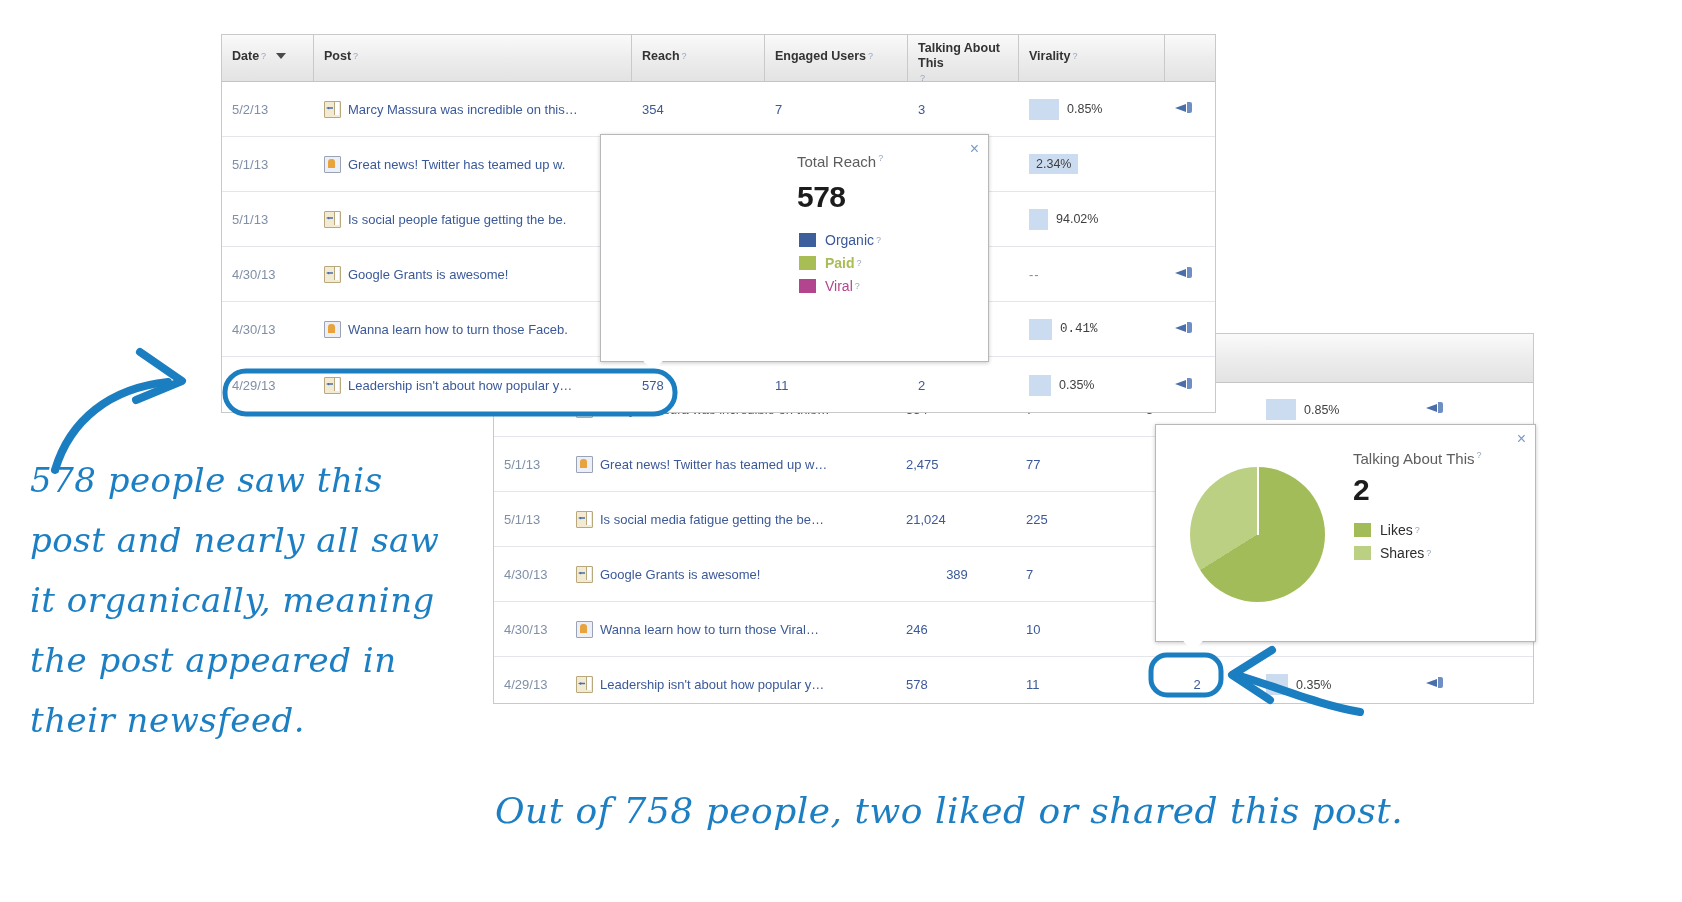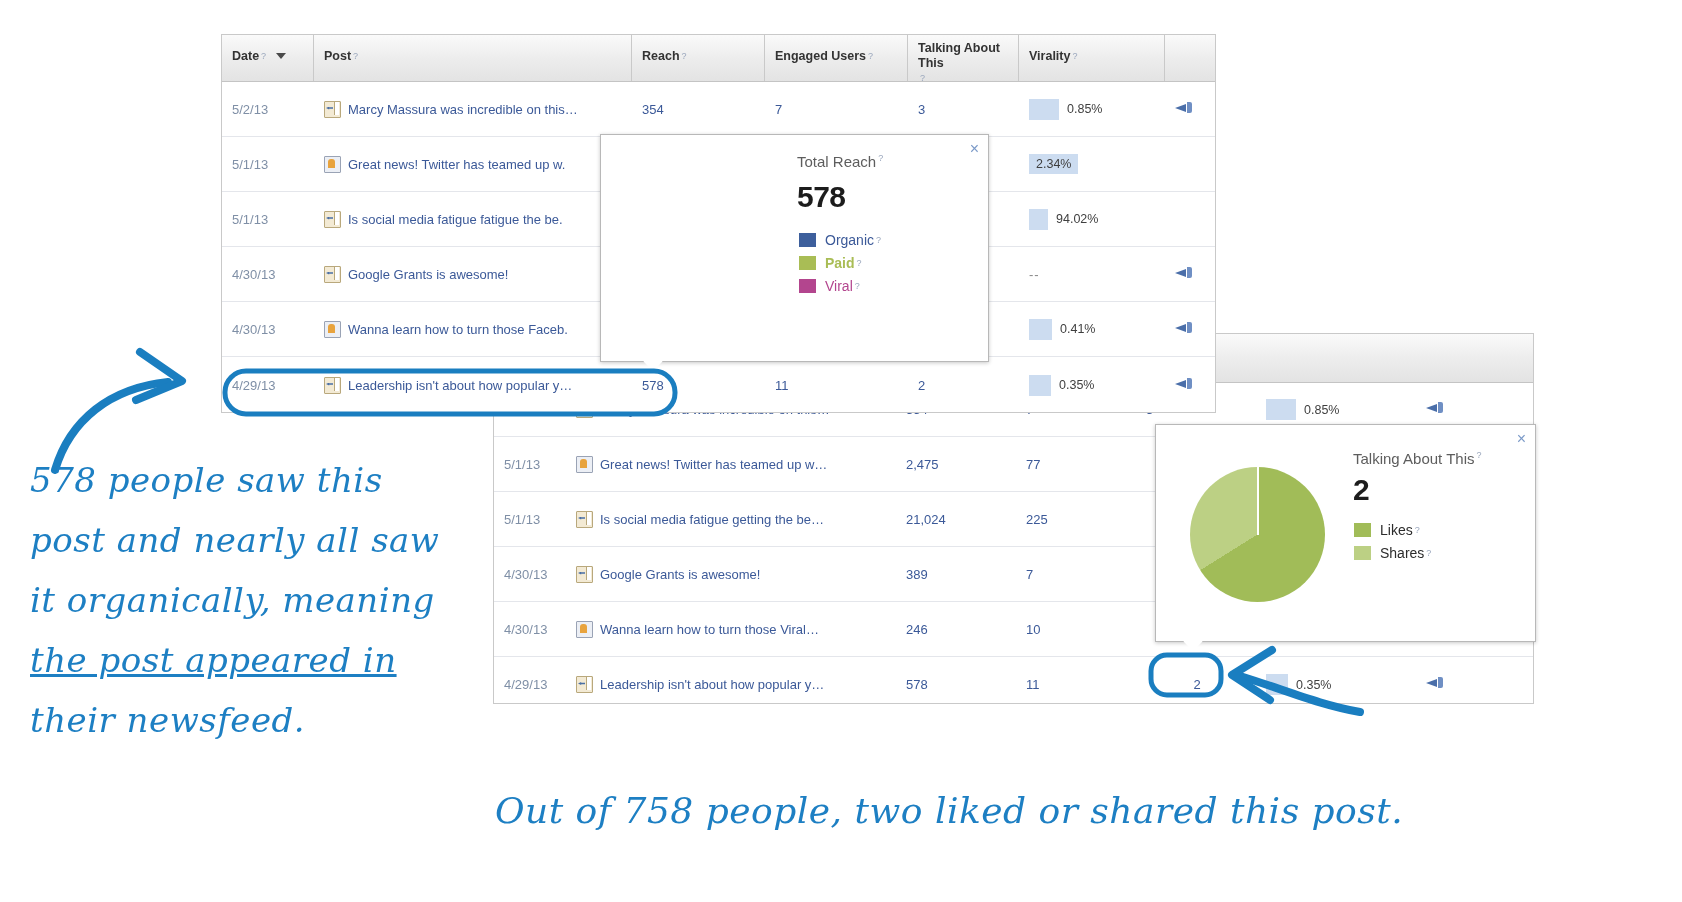--- a/index.html
+++ b/index.html
@@ -306,21 +306,21 @@
     <div class="td virality-cell" style="width:160px;"></div>
     <div class="td" style="flex:1;"></div>
   </div>
 
   <div class="tr" style="height:55px;">
     <div class="td" style="width:72px; color:#7f8fa6;">4/30/13</div>
     <div class="td post-cell" style="width:330px;">
       <span class="post-type-icon icon-link"></span>
       <span>Google Grants is awesome!</span>
     </div>
-    <div class="td" style="width:120px;">389</div>
+    <div class="td" style="width:120px;text-align:center;">389</div>
     <div class="td" style="width:120px;">7</div>
     <div class="td" style="width:120px;"></div>
     <div class="td virality-cell" style="width:160px;"></div>
     <div class="td" style="flex:1;"></div>
   </div>
 
   <div class="tr" style="height:55px;">
     <div class="td" style="width:72px; color:#7f8fa6;">4/30/13</div>
     <div class="td post-cell" style="width:330px;">
       <span class="post-type-icon icon-photo"></span>
@@ -412,21 +412,21 @@
     <div class="td virality-cell" style="width:146px;text-align:right;">
       <span class="vir-val inside">2.34%</span>
     </div>
     <div class="td" style="flex:1;"></div>
   </div>
 
   <div class="tr" style="height:55px;">
     <div class="td" style="width:92px; color:#7f8fa6;">5/1/13</div>
     <div class="td post-cell" style="width:318px;">
       <span class="post-type-icon icon-link"></span>
-      <span>Is social media fatigue fatigue the be.</span>
+      <span>Is social people fatigue getting the be.</span>
     </div>
     <div class="td" style="width:133px;"></div>
     <div class="td" style="width:143px;"></div>
     <div class="td" style="width:111px;"></div>
     <div class="td virality-cell" style="width:146px;">
       <span class="vir-bar" style="width:19px;"></span>
       <span class="vir-val">94.02%</span>
     </div>
     <div class="td" style="flex:1;"></div>
   </div>
@@ -450,21 +450,21 @@
 
   <div class="tr" style="height:55px;">
     <div class="td" style="width:92px; color:#7f8fa6;">4/30/13</div>
     <div class="td post-cell" style="width:318px;">
       <span class="post-type-icon icon-photo"></span>
       <span>Wanna learn how to turn those Faceb.</span>
     </div>
     <div class="td" style="width:133px;"></div>
     <div class="td" style="width:143px;"></div>
     <div class="td" style="width:111px;"></div>
-    <div class="td virality-cell" style="width:146px;">
+    <div class="td virality-cell" style="width:146px;font-family:Liberation Mono, monospace;">
       <span class="vir-bar" style="width:23px;"></span>
       <span class="vir-val">0.41%</span>
     </div>
     <div class="td" style="flex:1;">
       <span class="promote-icon"></span>
     </div>
   </div>
 
   <div class="tr" style="height:56px;">
     <div class="td" style="width:92px; color:#7f8fa6;">4/29/13</div>
@@ -553,16 +553,16 @@
 
   <rect x="1151" y="655" width="70" height="40" rx="16" ry="16" fill="none" stroke="#1a7ec0" stroke-width="5"></rect>
 
   <path d="M 1360 712 C 1320 705, 1285 690, 1240 676" fill="none" stroke="#1a7ec0" stroke-width="8" stroke-linecap="round"></path>
   <path d="M 1272 650 L 1232 675 L 1270 700" fill="none" stroke="#1a7ec0" stroke-width="8" stroke-linecap="round" stroke-linejoin="round"></path>
 </svg>
 
 <div class="hand" style="left:30px; top:452px;">578 people saw this</div>
 <div class="hand" style="left:30px; top:512px;">post and nearly all saw</div>
 <div class="hand" style="left:30px; top:572px;">it organically, meaning</div>
-<div class="hand" style="left:30px; top:632px;text-decoration:underline;">the post appeared in</div>
+<div class="hand" style="left:30px; top:632px;">the post appeared in</div>
 <div class="hand" style="left:30px; top:692px;">their newsfeed.</div>
 
 <div class="hand-bottom" style="left:495px; top:790px; font-size:36px;">Out of 758 people, two liked or shared this post.</div>
 
 </body></html>

